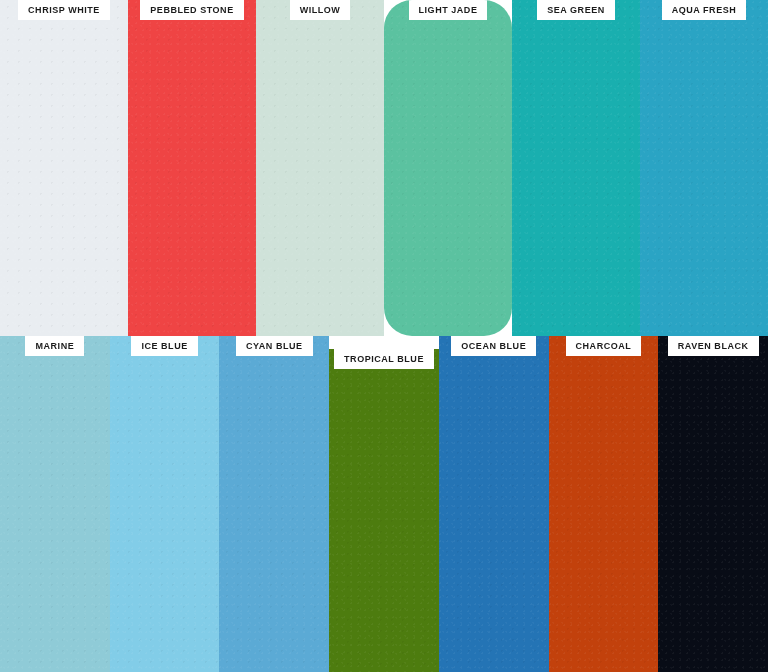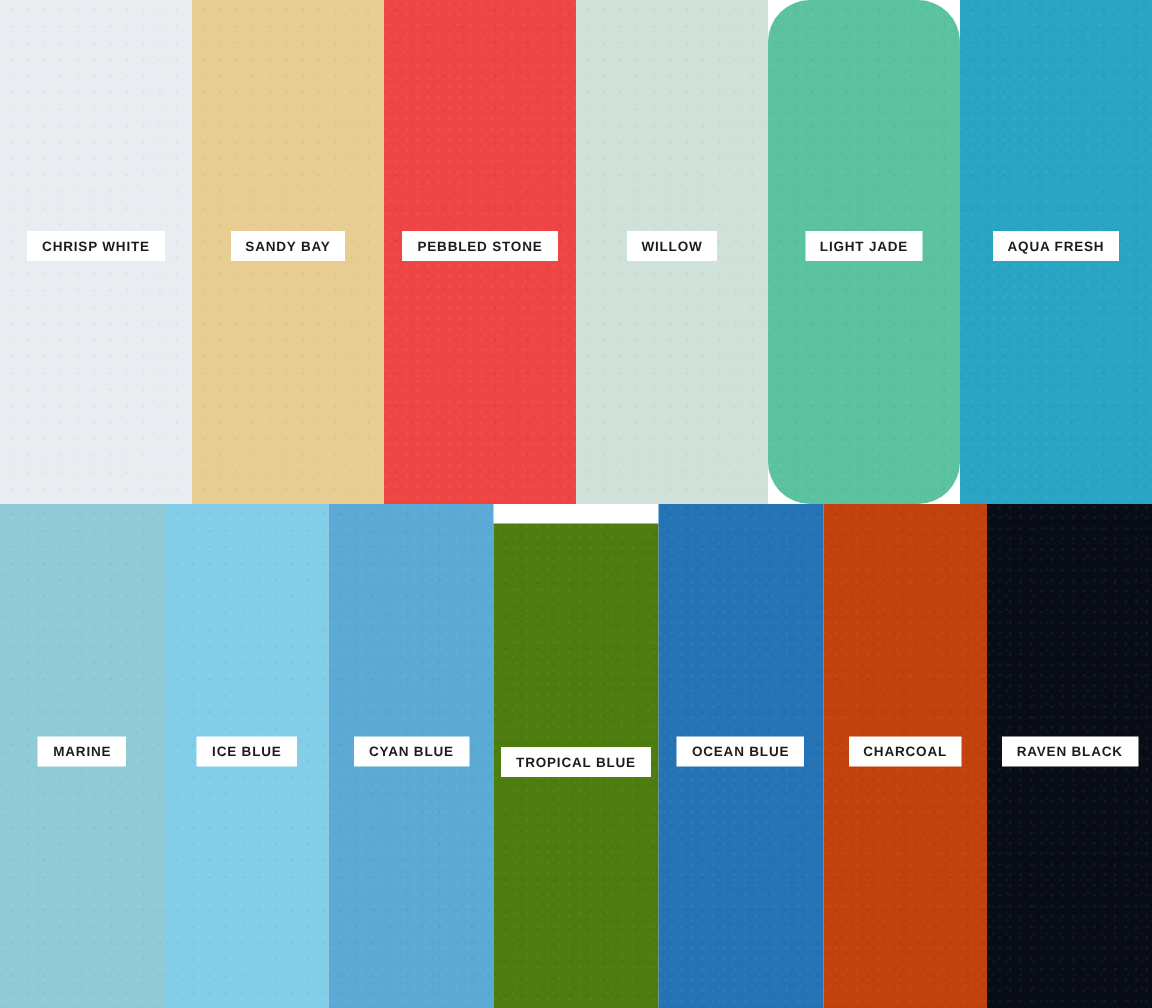--- a/index.html
+++ b/index.html
@@ -21,21 +21,21 @@
     display: flex;
     flex-direction: row;
     width: 768px;
     flex: 1 1 50%;
     position: relative;
   }
   .swatch {
     flex: 1 1 0;
     position: relative;
     display: flex;
-    align-items: center;
+    align-items: flex-start;
     justify-content: center;
     overflow: hidden;
   }
   
   .swatch .texture {
     position: absolute;
     inset: 0;
     pointer-events: none;
     opacity: 0.05;
     background-image:
@@ -63,35 +63,35 @@
 </style>
 </head>
 <body>
 
 <div class="palette">
   <div class="row row-top">
       <div class="swatch" style="background: rgb(233, 237, 241);">
         <div class="texture"></div>
         <div class="label-tag">CHRISP WHITE</div>
       </div>
-      <div class="swatch" style="background: rgb(232, 205, 146);">
-        <div class="texture"></div>
-        <div class="label-tag">SANDY BAY</div>
-      </div>
       <div class="swatch" style="background: #ef4444;">
         <div class="texture"></div>
         <div class="label-tag">PEBBLED STONE</div>
       </div>
       <div class="swatch" style="background: rgb(207, 226, 217);">
         <div class="texture"></div>
         <div class="label-tag">WILLOW</div>
       </div>
       <div class="swatch" style="background: rgb(91, 194, 160); border-radius: 28px;">
         <div class="texture"></div>
         <div class="label-tag">LIGHT JADE</div>
+      </div>
+      <div class="swatch" style="background: rgb(25, 175, 175);">
+        <div class="texture"></div>
+        <div class="label-tag">SEA GREEN</div>
       </div>
       <div class="swatch" style="background: rgb(42, 164, 196);">
         <div class="texture"></div>
         <div class="label-tag">AQUA FRESH</div>
       </div>
     </div>
   <div class="row row-bottom">
       <div class="swatch" style="background: rgb(143, 203, 215);">
         <div class="texture"></div>
         <div class="label-tag">MARINE</div>

